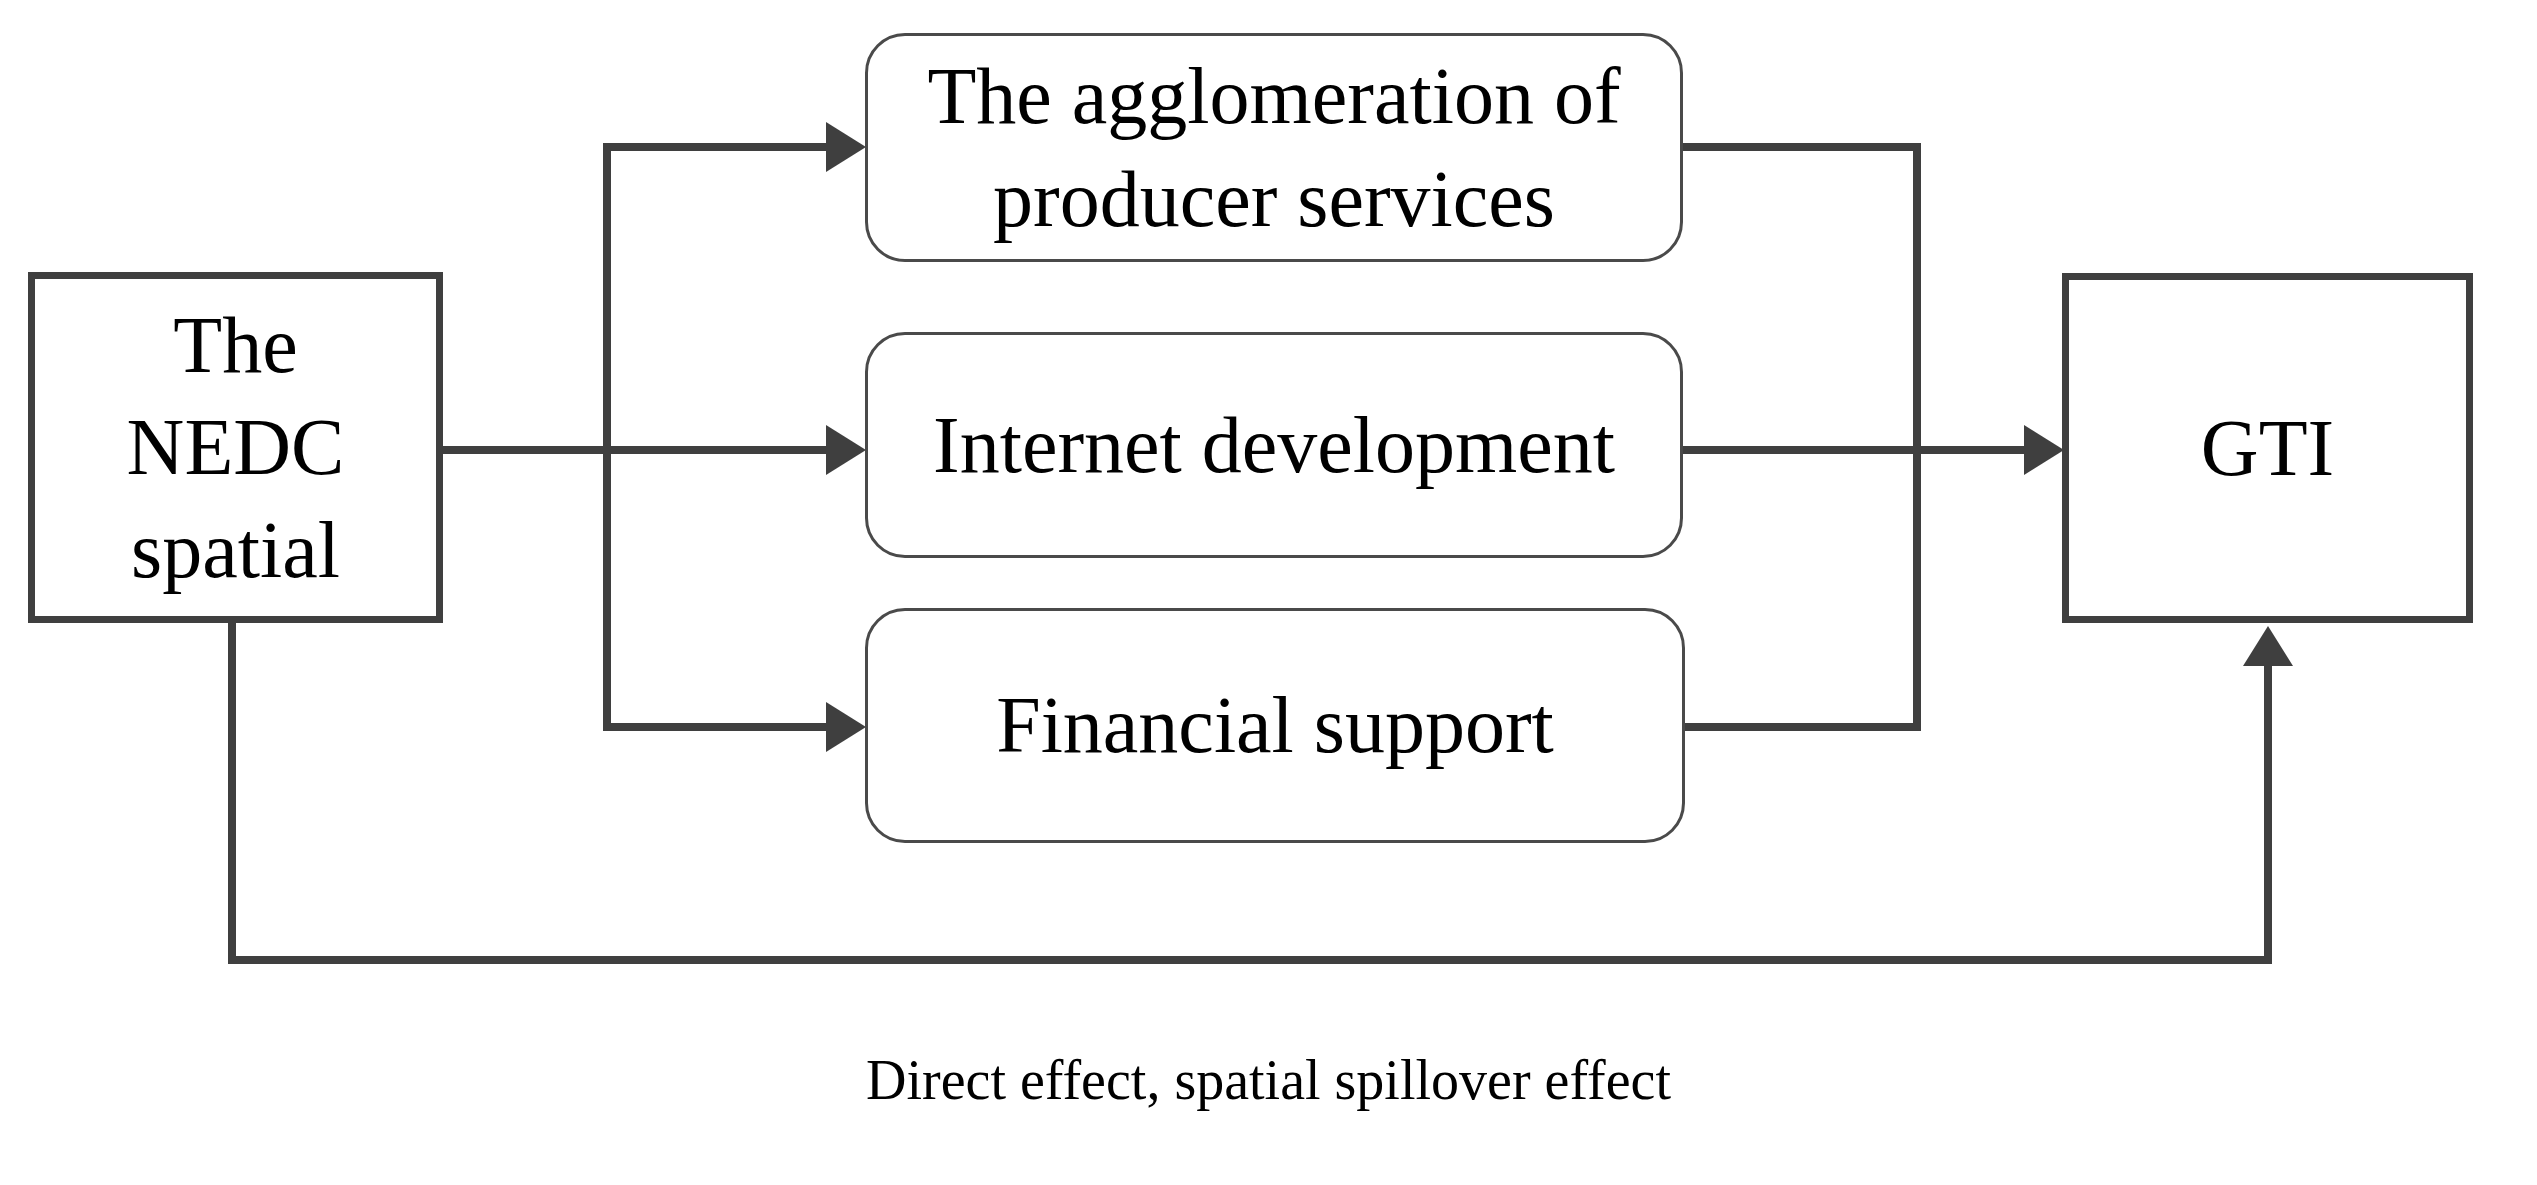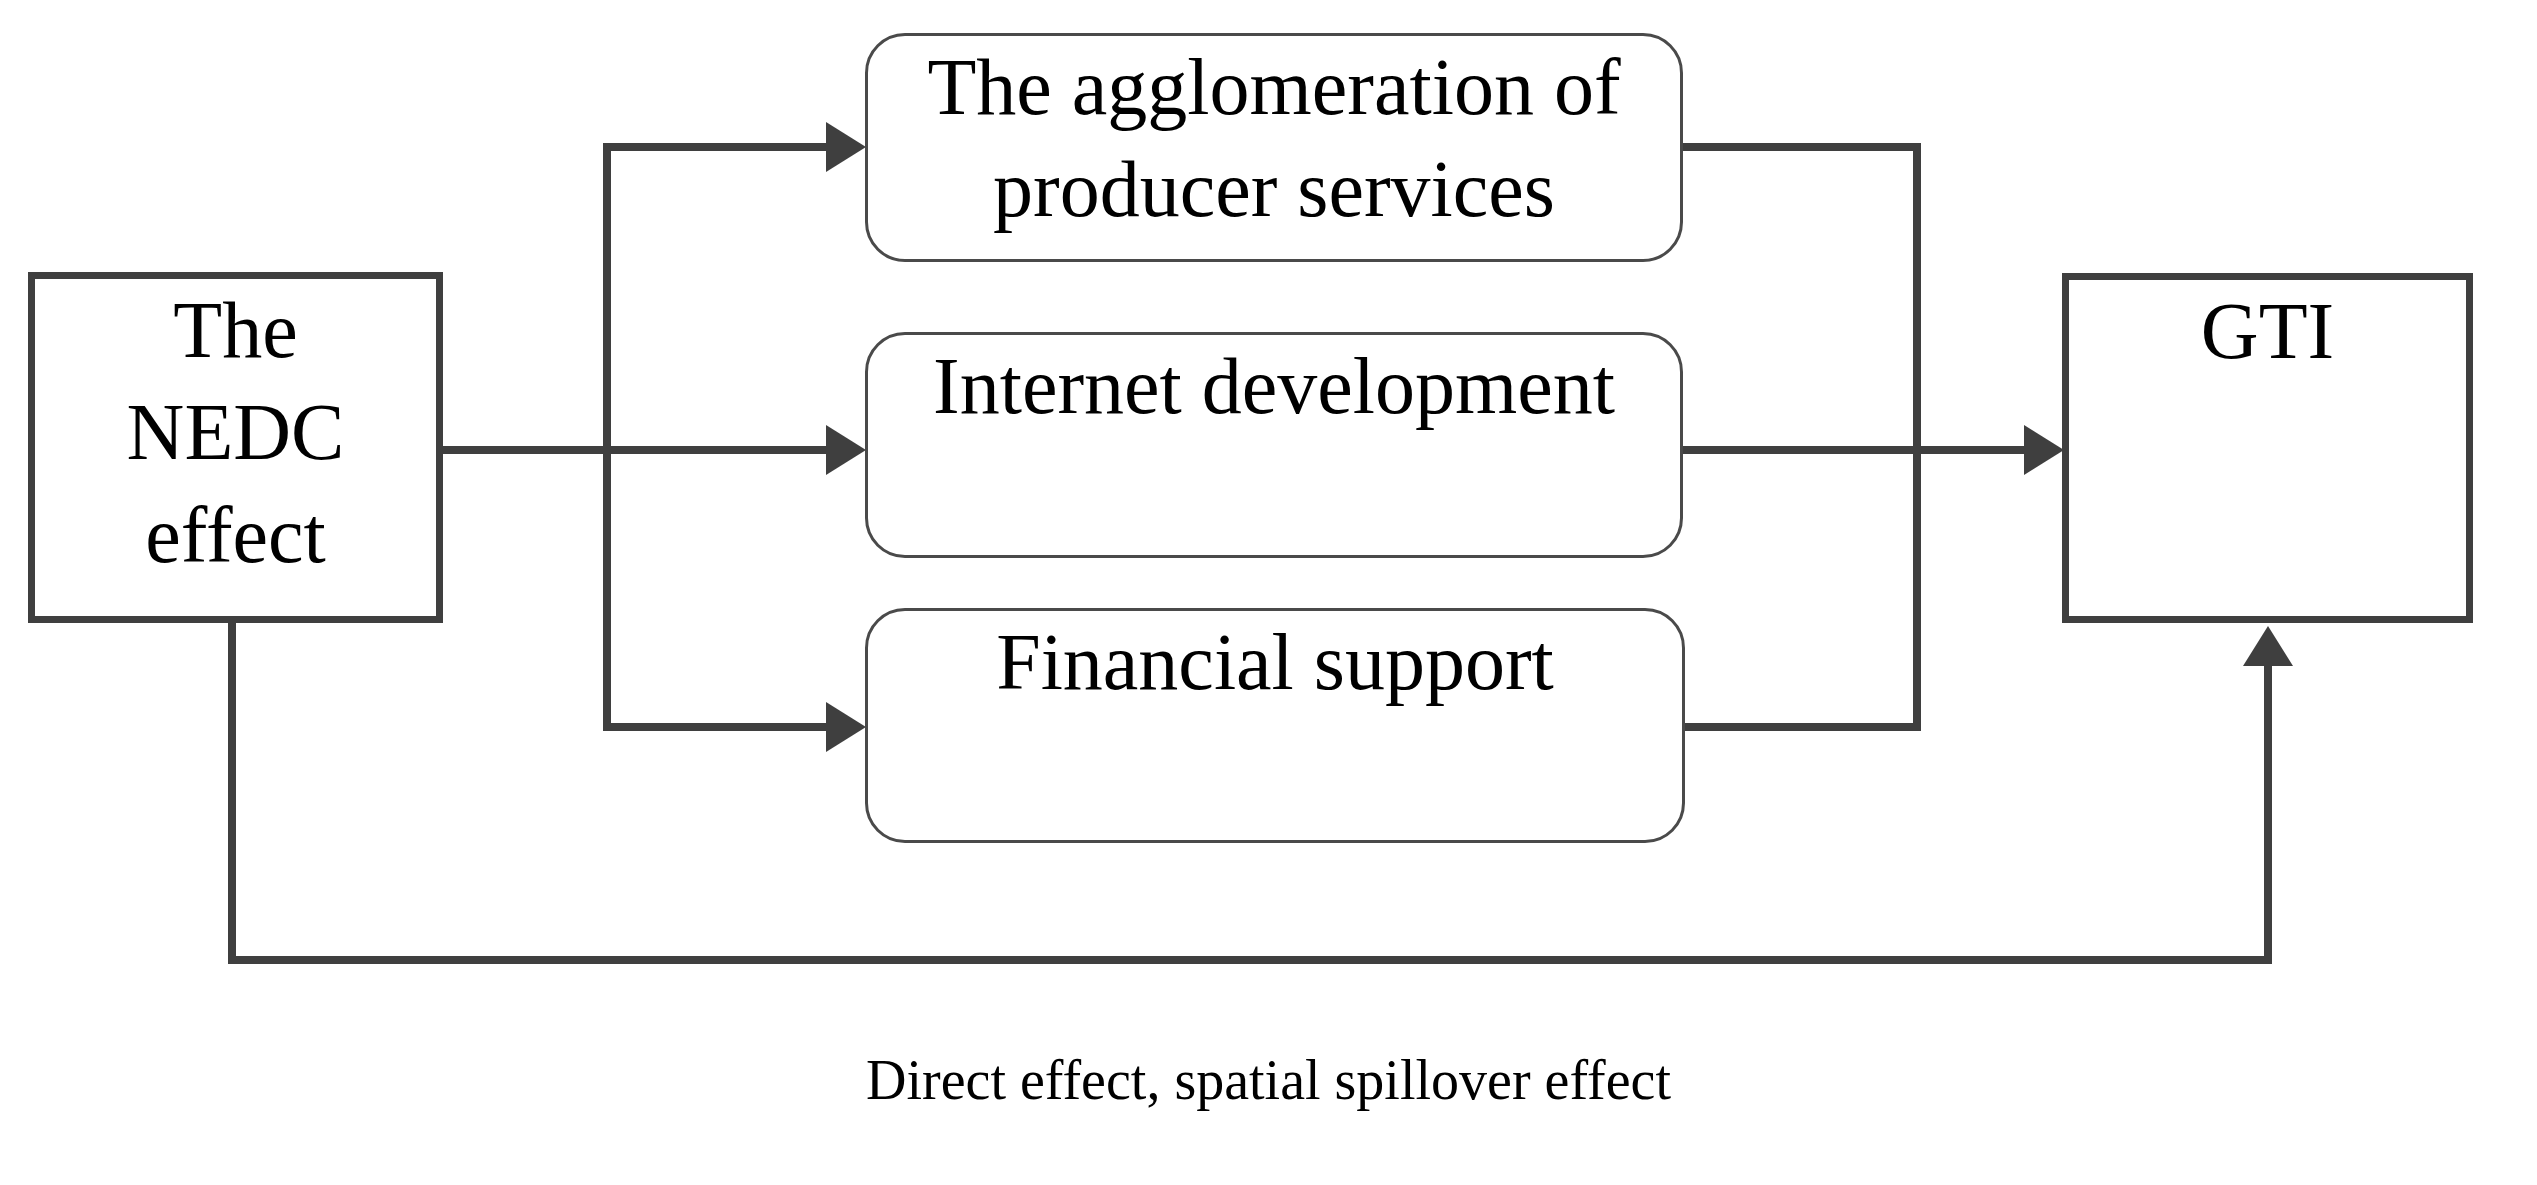--- a/index.html
+++ b/index.html
@@ -18,21 +18,21 @@
   }
   .connector-layer {
     position: absolute;
     inset: 0;
     width: 2537px;
     height: 1185px;
   }
   .node {
     position: absolute;
     display: flex;
-    align-items: flex-start;
+    align-items: center;
     justify-content: center;
     text-align: center;
     box-sizing: border-box;
     background: #ffffff;
     font-size: 80px;
     line-height: 1.28;
     color: #000000;
   }
   .node-square {
     border: 7px solid #3f3f3f;
@@ -82,21 +82,21 @@
     <g fill="#3f3f3f" stroke="none">
       <polygon points="866,147 826,122 826,172"></polygon>
       <polygon points="866,450 826,425 826,475"></polygon>
       <polygon points="866,727 826,702 826,752"></polygon>
       <polygon points="2064,450 2024,425 2024,475"></polygon>
       <polygon points="2268,626 2243,666 2293,666"></polygon>
     </g>
   </svg>
 
   <div class="node node-square node-nedc">
-    <span class="node-label">The NEDC effect</span>
+    <span class="node-label">The NEDC spatial</span>
   </div>
 
   <div class="node node-rounded node-agglo">
     <span class="node-label">The agglomeration of producer services</span>
   </div>
 
   <div class="node node-rounded node-internet">
     <span class="node-label">Internet development</span>
   </div>
 

